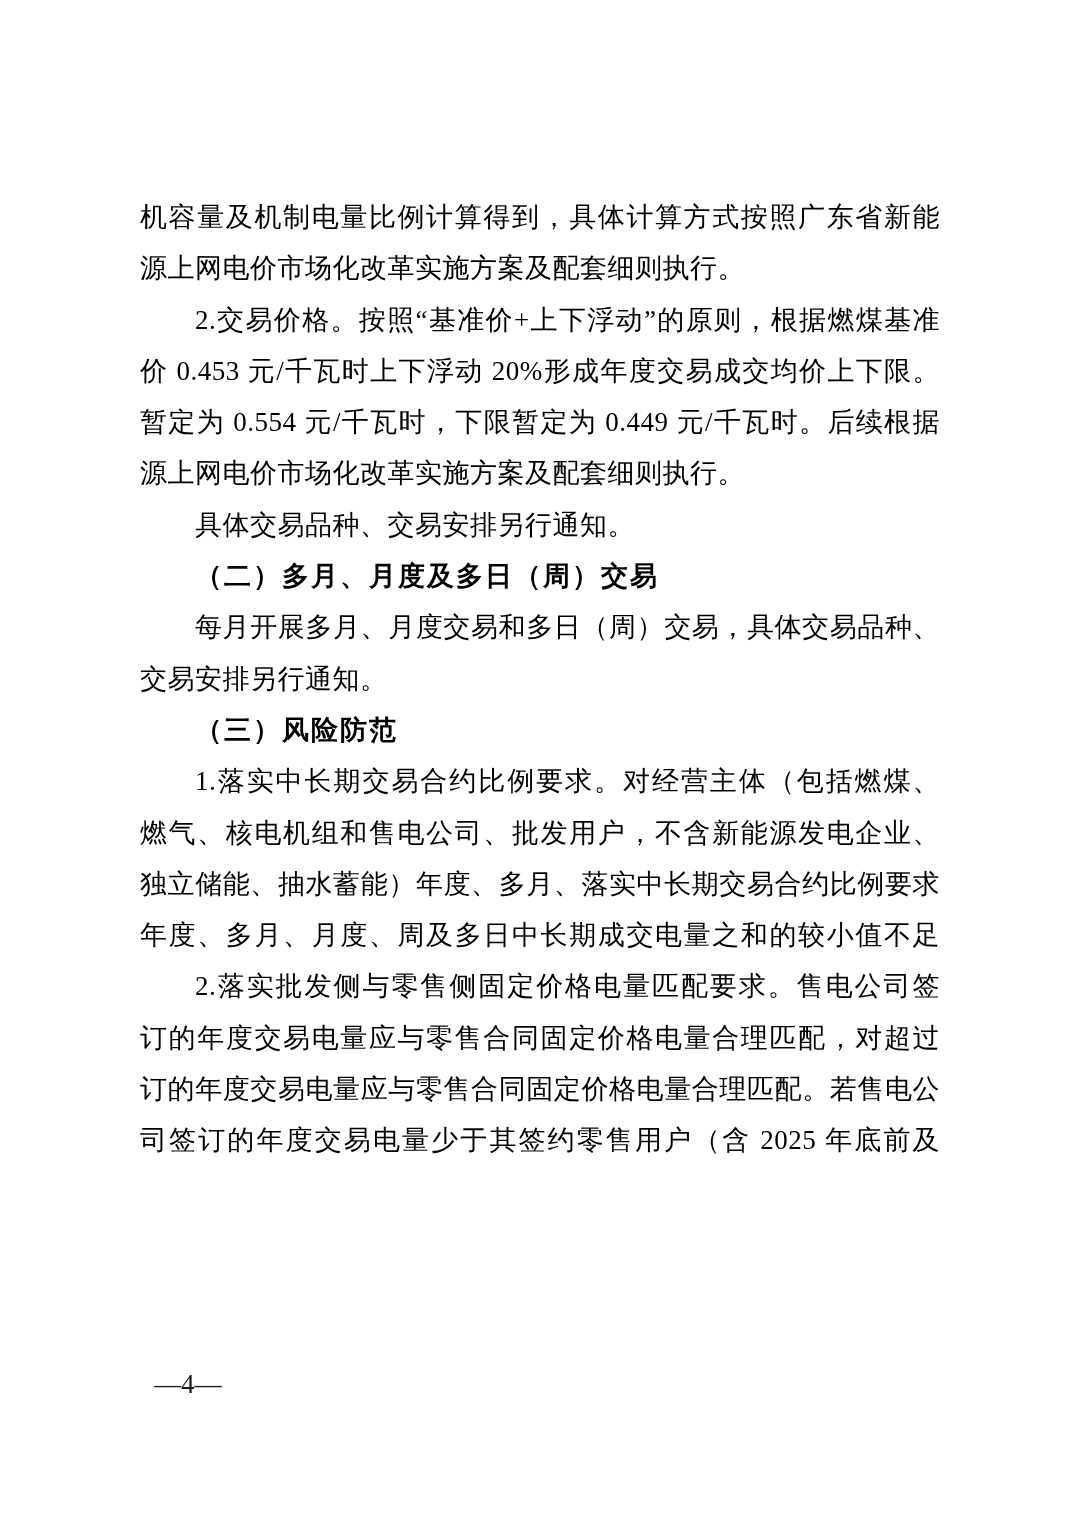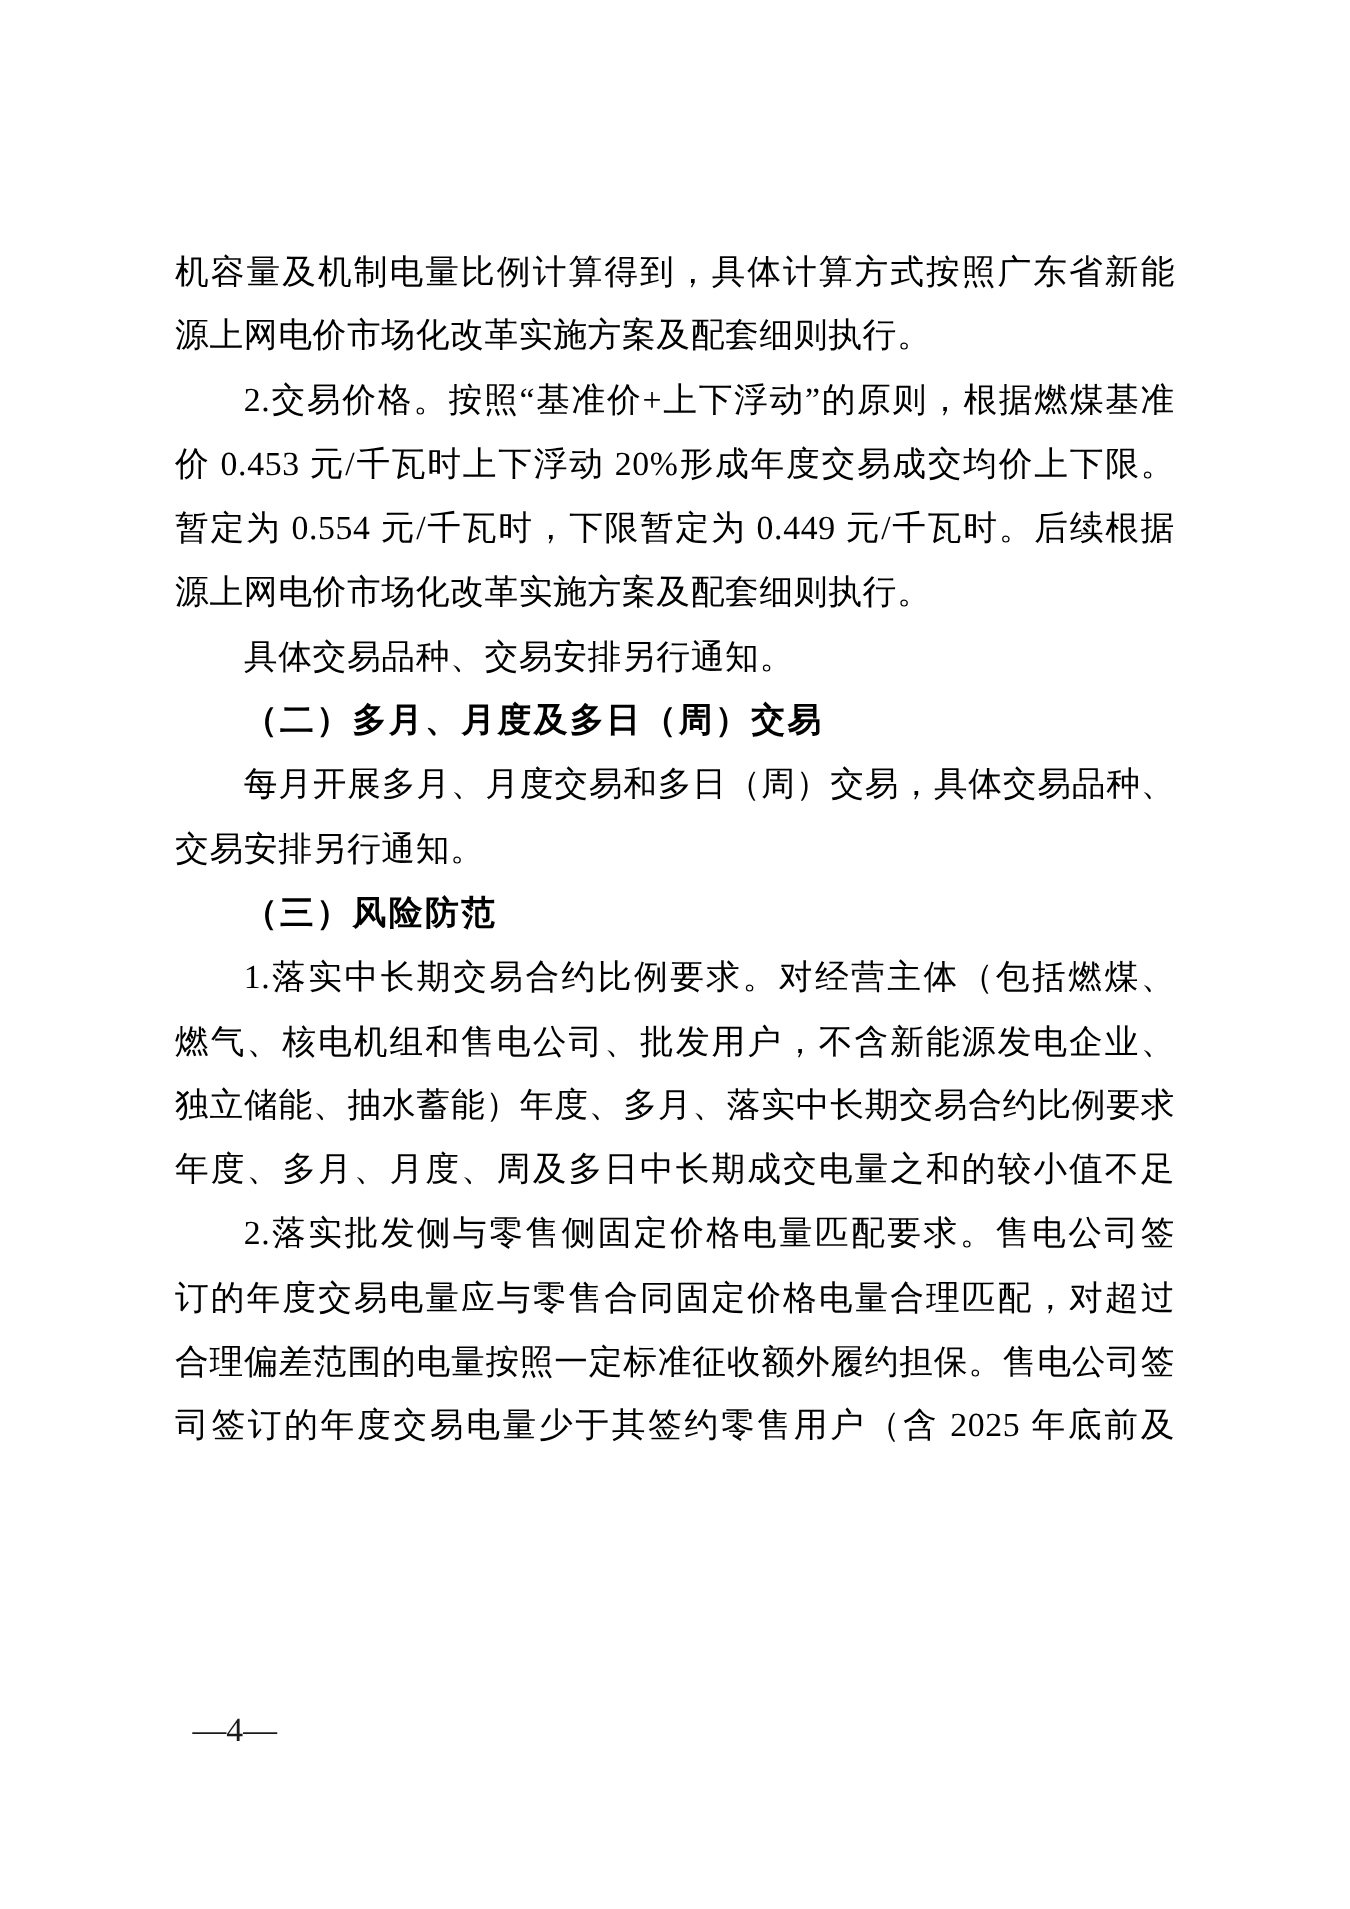--- a/index.html
+++ b/index.html
@@ -68,19 +68,19 @@
     <div class="line indent heading">（二）多月、月度及多日（周）交易</div>
     <div class="line justify indent">每月开展多月、月度交易和多日（周）交易，具体交易品种、</div>
     <div class="line">交易安排另行通知。</div>
     <div class="line indent heading">（三）风险防范</div>
     <div class="line justify indent">1.落实中长期交易合约比例要求。对经营主体（包括燃煤、</div>
     <div class="line justify">燃气、核电机组和售电公司、批发用户，不含新能源发电企业、</div>
     <div class="line justify">独立储能、抽水蓄能）年度、多月、落实中长期交易合约比例要求</div>
     <div class="line justify">年度、多月、月度、周及多日中长期成交电量之和的较小值不足</div>
     <div class="line justify indent">2.落实批发侧与零售侧固定价格电量匹配要求。售电公司签</div>
     <div class="line justify">订的年度交易电量应与零售合同固定价格电量合理匹配，对超过</div>
-    <div class="line justify">合理偏差范围的电量按照一定标准征收额外履约担保。售电公司签</div>
+    <div class="line justify">订的年度交易电量应与零售合同固定价格电量合理匹配。若售电公</div>
     <div class="line justify">司签订的年度交易电量少于其签约零售用户（含 2025 年底前及</div>
   </div>
 
   <div class="page-footer">—4—</div>
 
 </div>
 
 </body></html>

